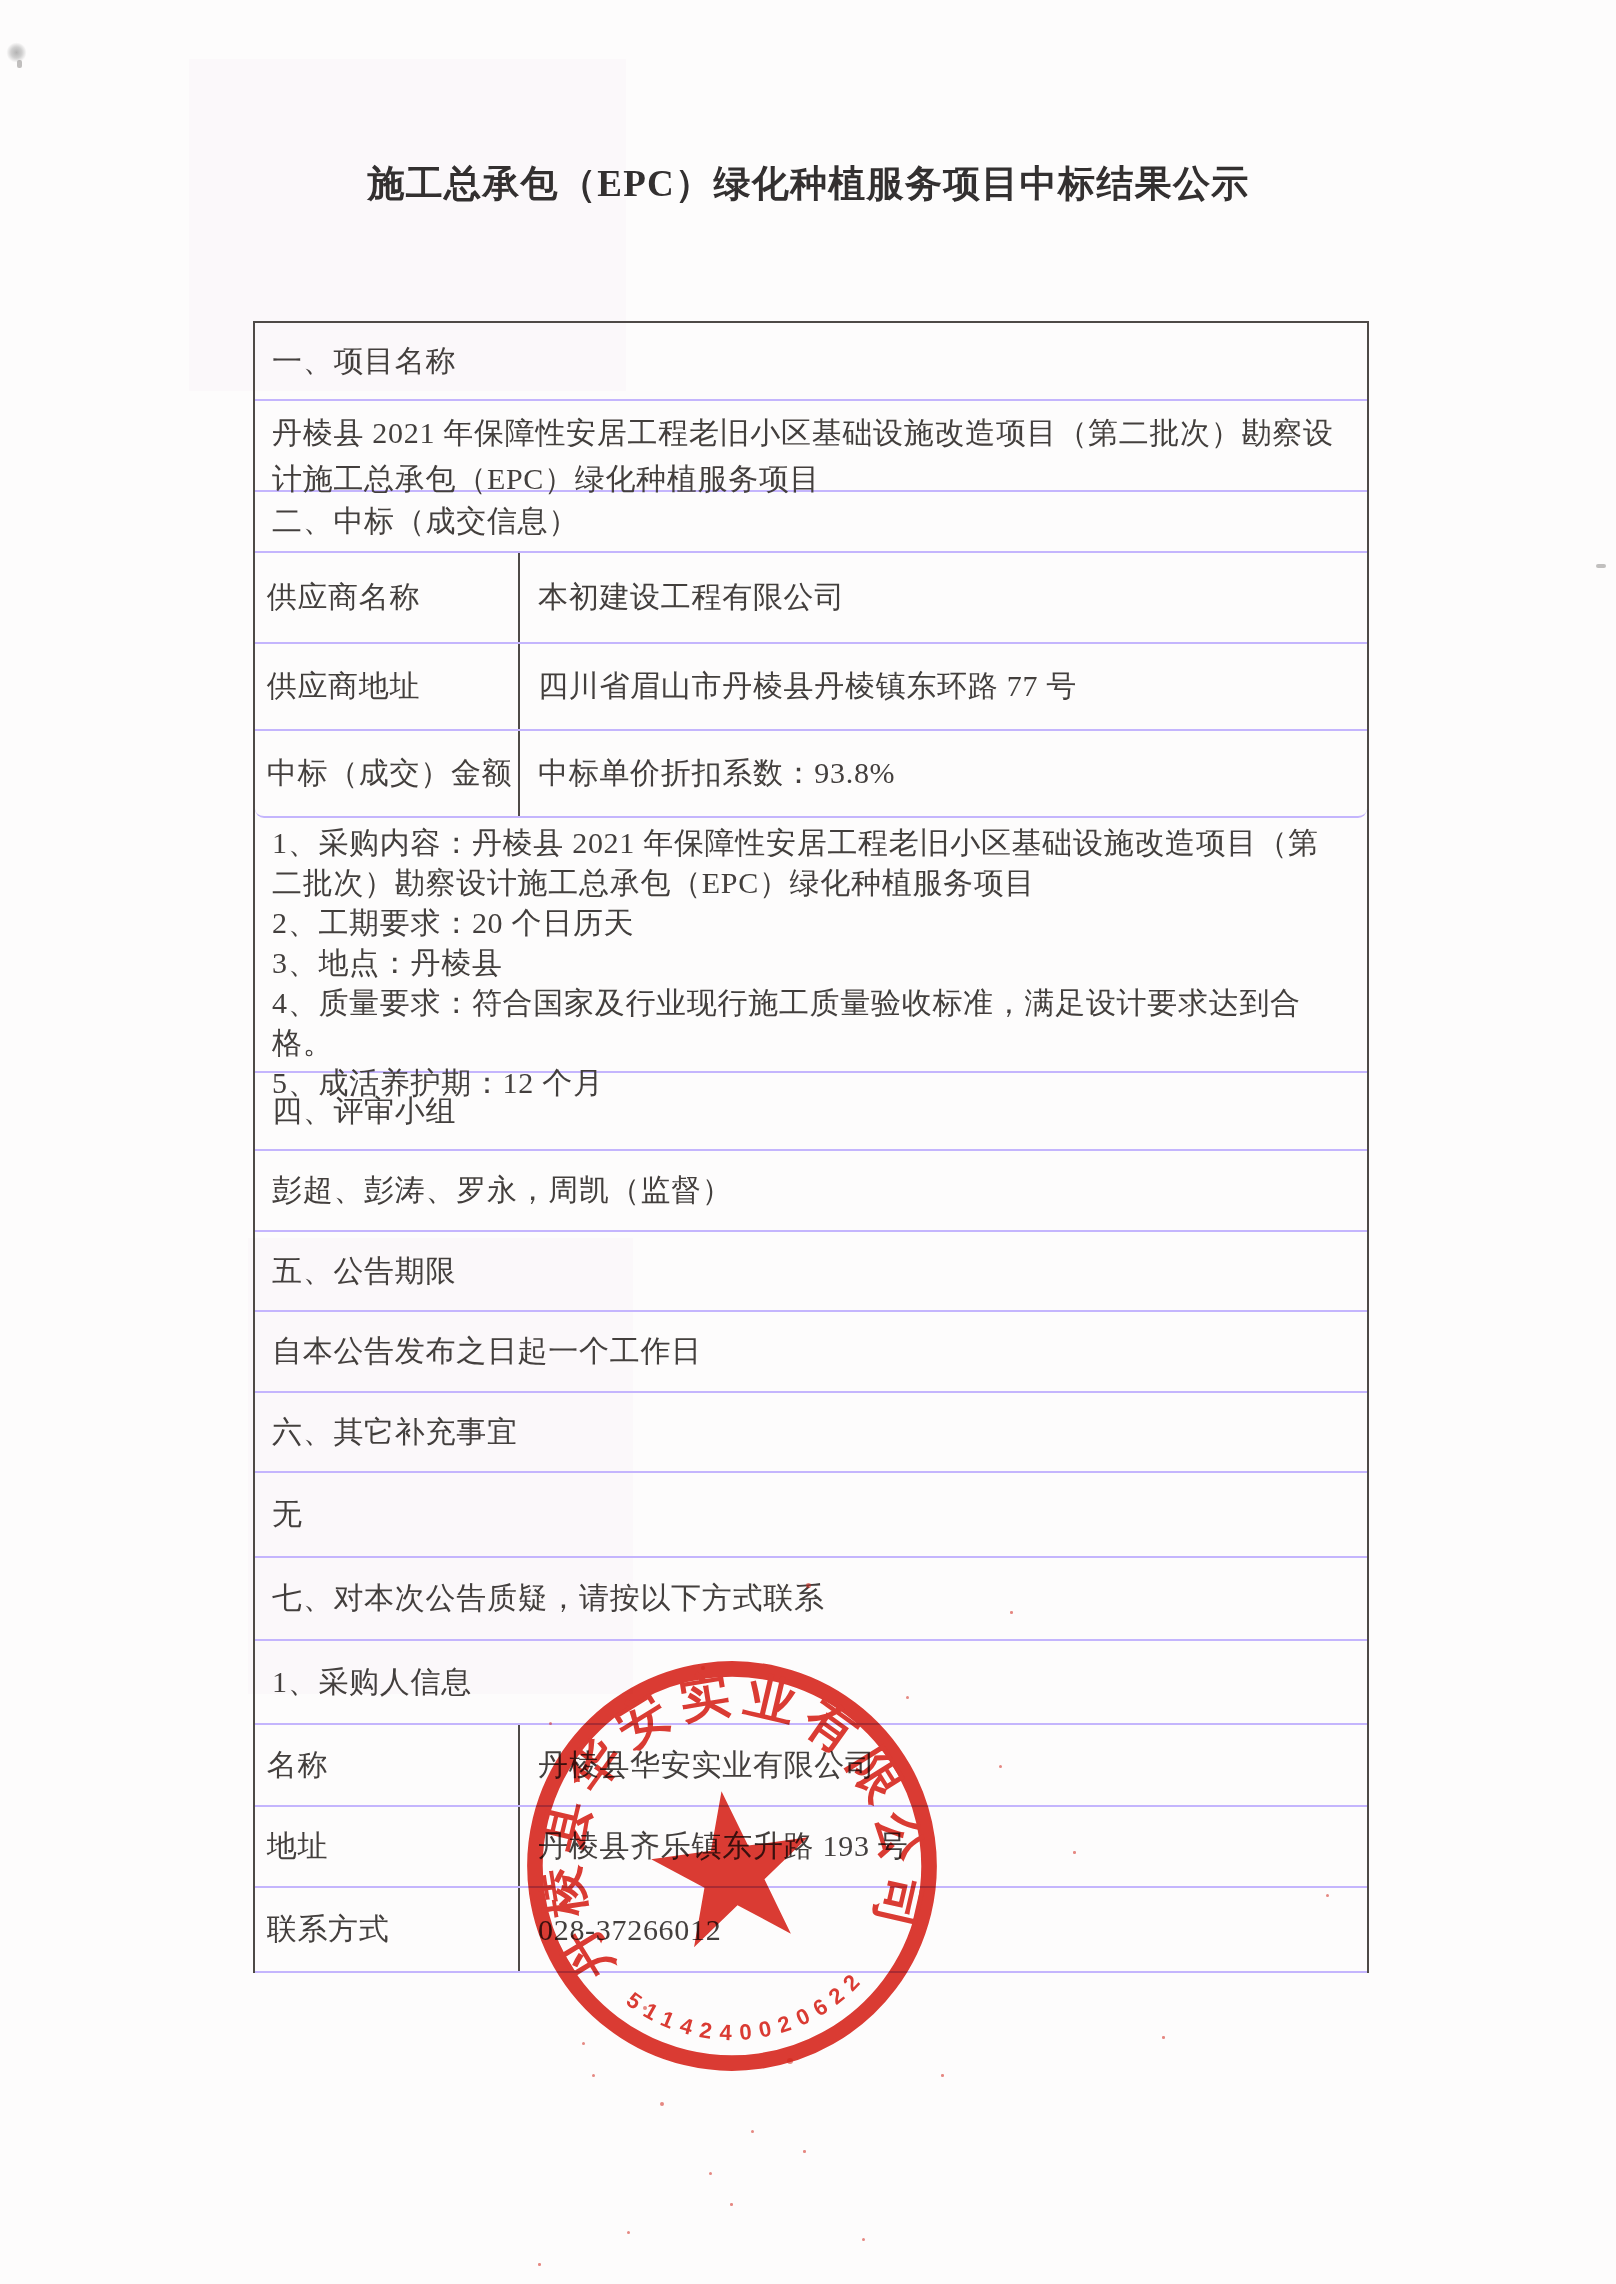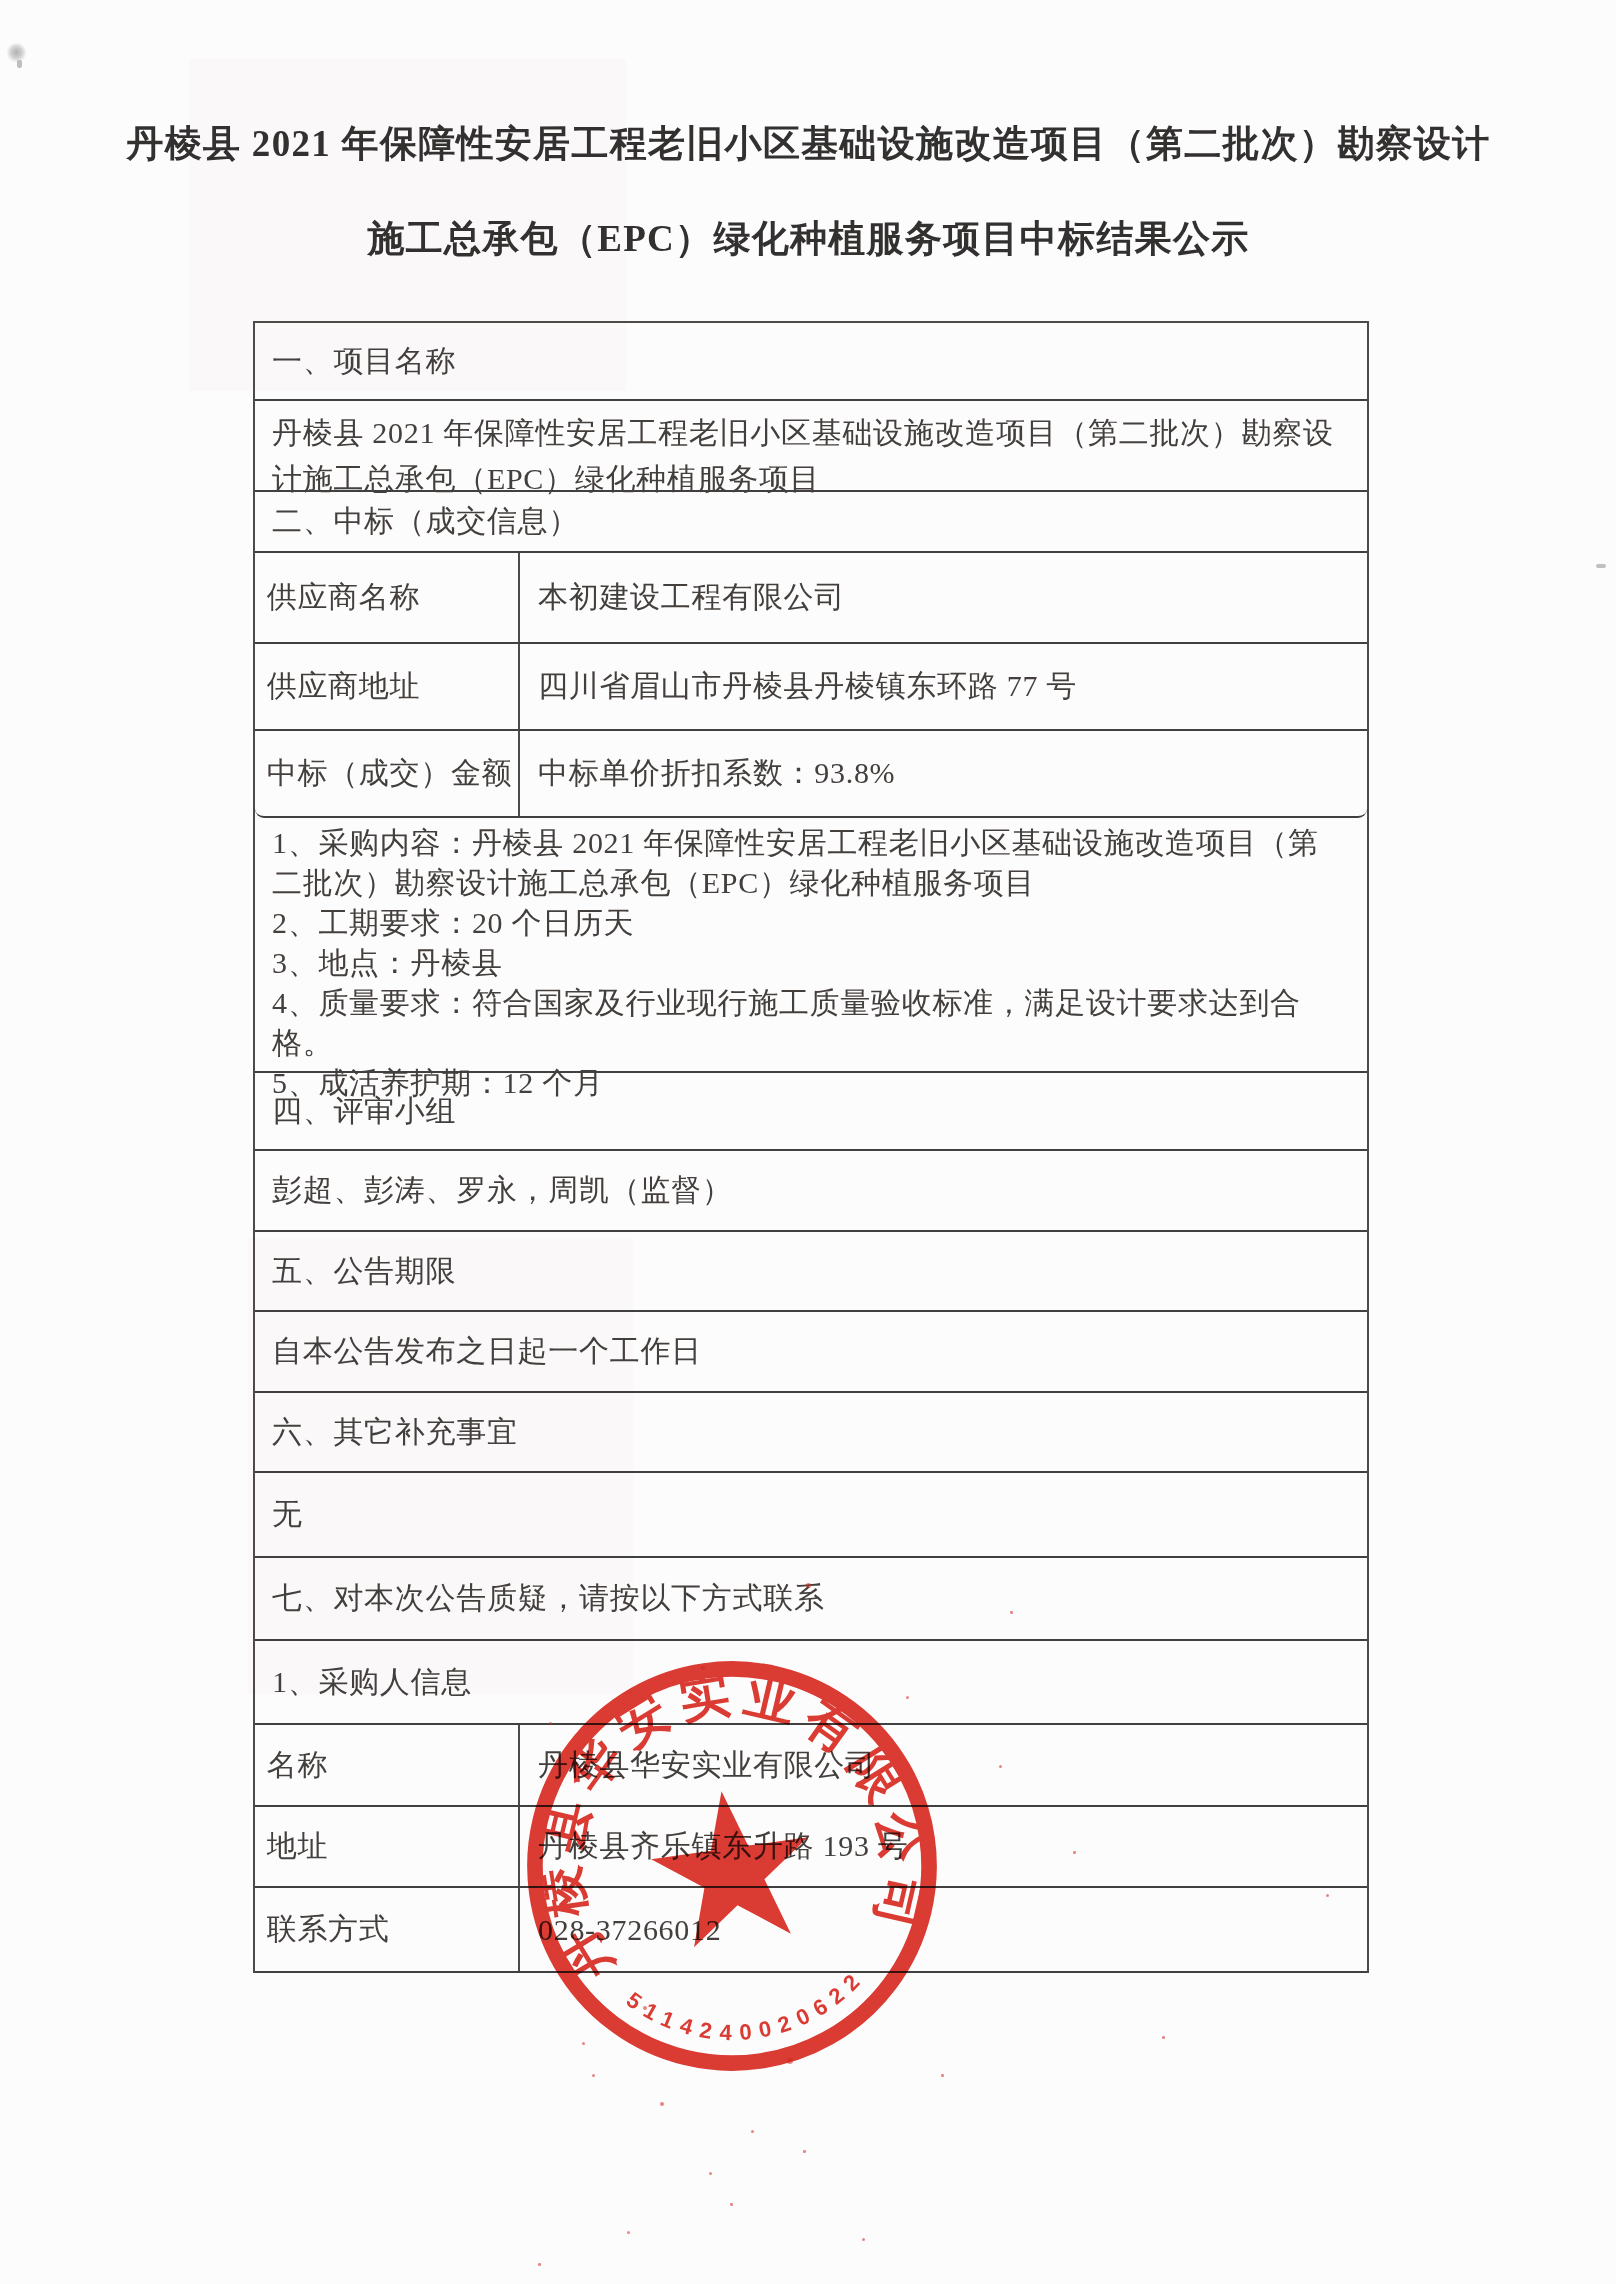--- a/index.html
+++ b/index.html
@@ -19,21 +19,21 @@
     font-size:37px;letter-spacing:1.3px;
   }
   .doc-title .t1{line-height:55px;}
   .doc-title .t2{line-height:55px;margin-top:40px;}
 
   .doc-table{
     position:absolute;left:253px;top:321px;width:1116px;
     border:2px solid #4e4a47;border-bottom:none;
     box-sizing:border-box;background:transparent;
   }
-  .tr{display:flex;border-bottom:2px solid #404040;box-sizing:border-box;}
+  .tr{display:flex;border-bottom:2px solid #c4b5fd;box-sizing:border-box;}
   .td{box-sizing:border-box;font-size:30px;letter-spacing:0.7px;color:#433f3d;}
   .td.single{display:flex;align-items:center;padding-left:17px;flex:1;}
   .td.label{display:flex;align-items:center;padding-left:11.7px;width:265px;flex:none;
             border-right:2px solid #4e4a47;}
   .td.value{display:flex;align-items:center;padding-left:18px;flex:1;}
   .td.block{display:block;flex:1;padding:9px 26px 0 17px;line-height:46px;}
   .td.items{display:block;flex:1;padding:5.2px 26px 0 17px;}
   .td.items .item{line-height:40px;}
 
   
@@ -54,21 +54,20 @@
 </style>
 </head>
 <body>
 
 <div class="page">
 
   <div class="tint" style="left:189px;top:59px;width:437px;height:332px;"></div>
   <div class="tint" style="left:248px;top:1238px;width:385px;height:456px;"></div>
 
   <div class="doc-title">
-    <div class="t1">丹棱县 2021 年保障性安居工程老旧小区基础设施改造项目（第二批次）勘察设计</div>
     <div class="t2">施工总承包（EPC）绿化种植服务项目中标结果公示</div>
   </div>
 
   <div class="doc-table">
 
     <div class="tr" style="height:78px;">
       <div class="td single">一、项目名称</div>
     </div>
 
     <div class="tr" style="height:91px;">

